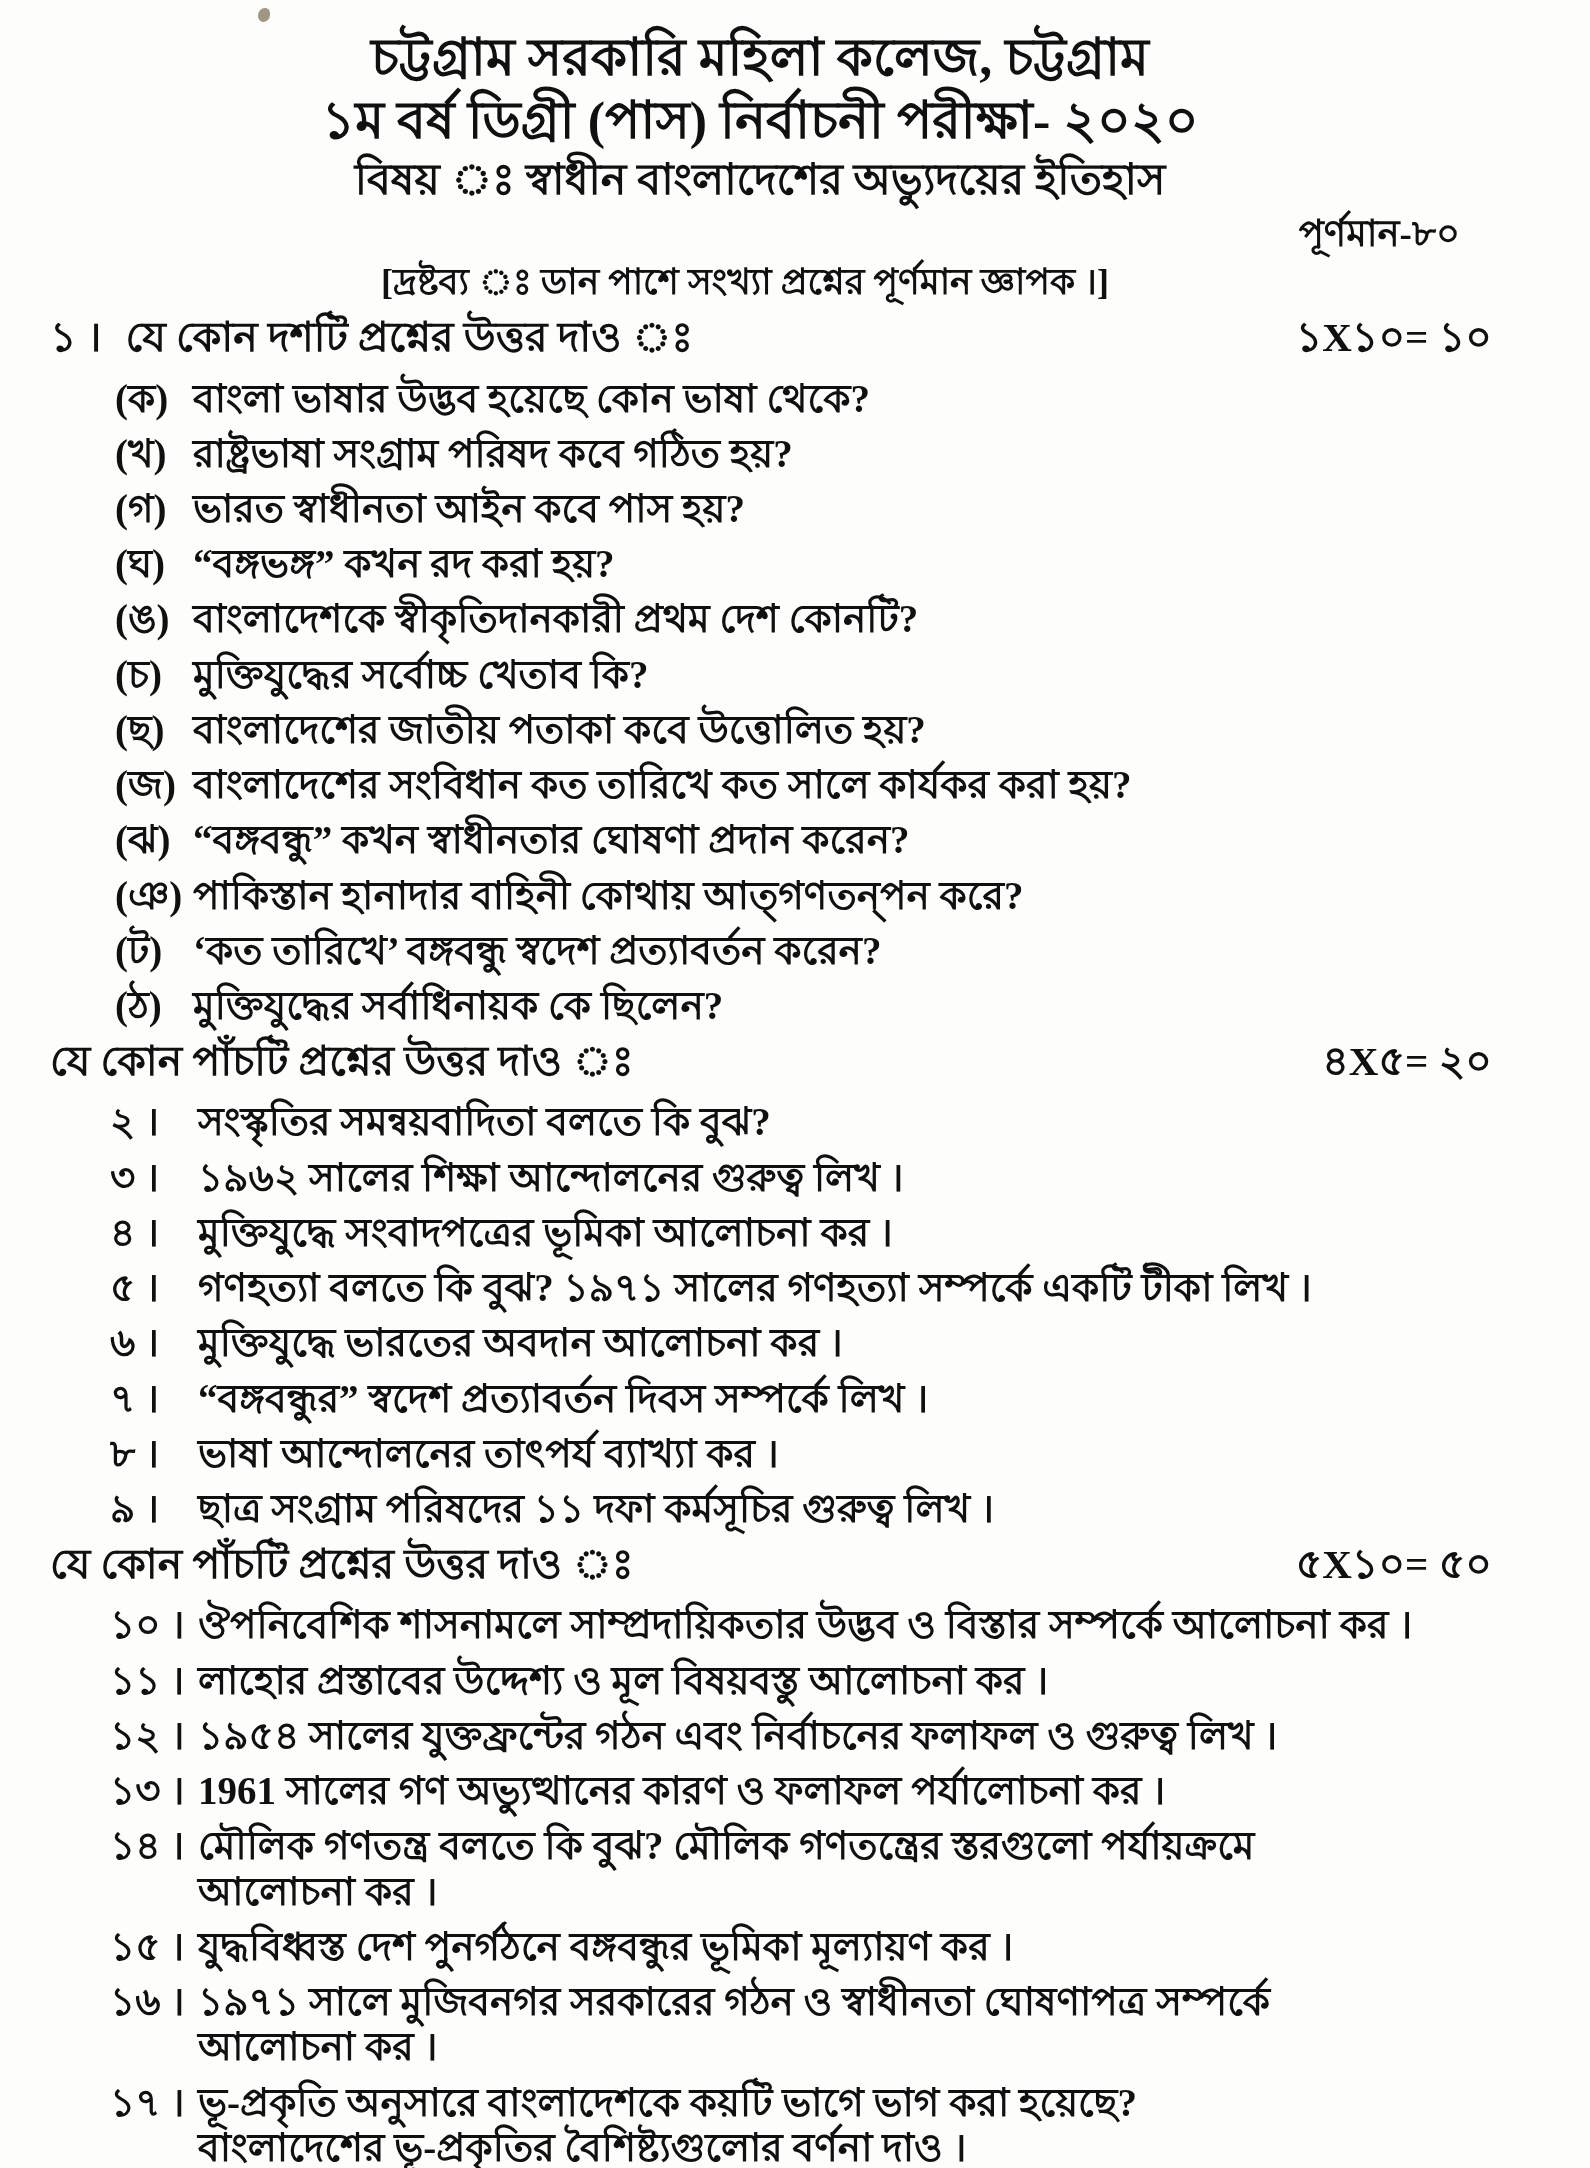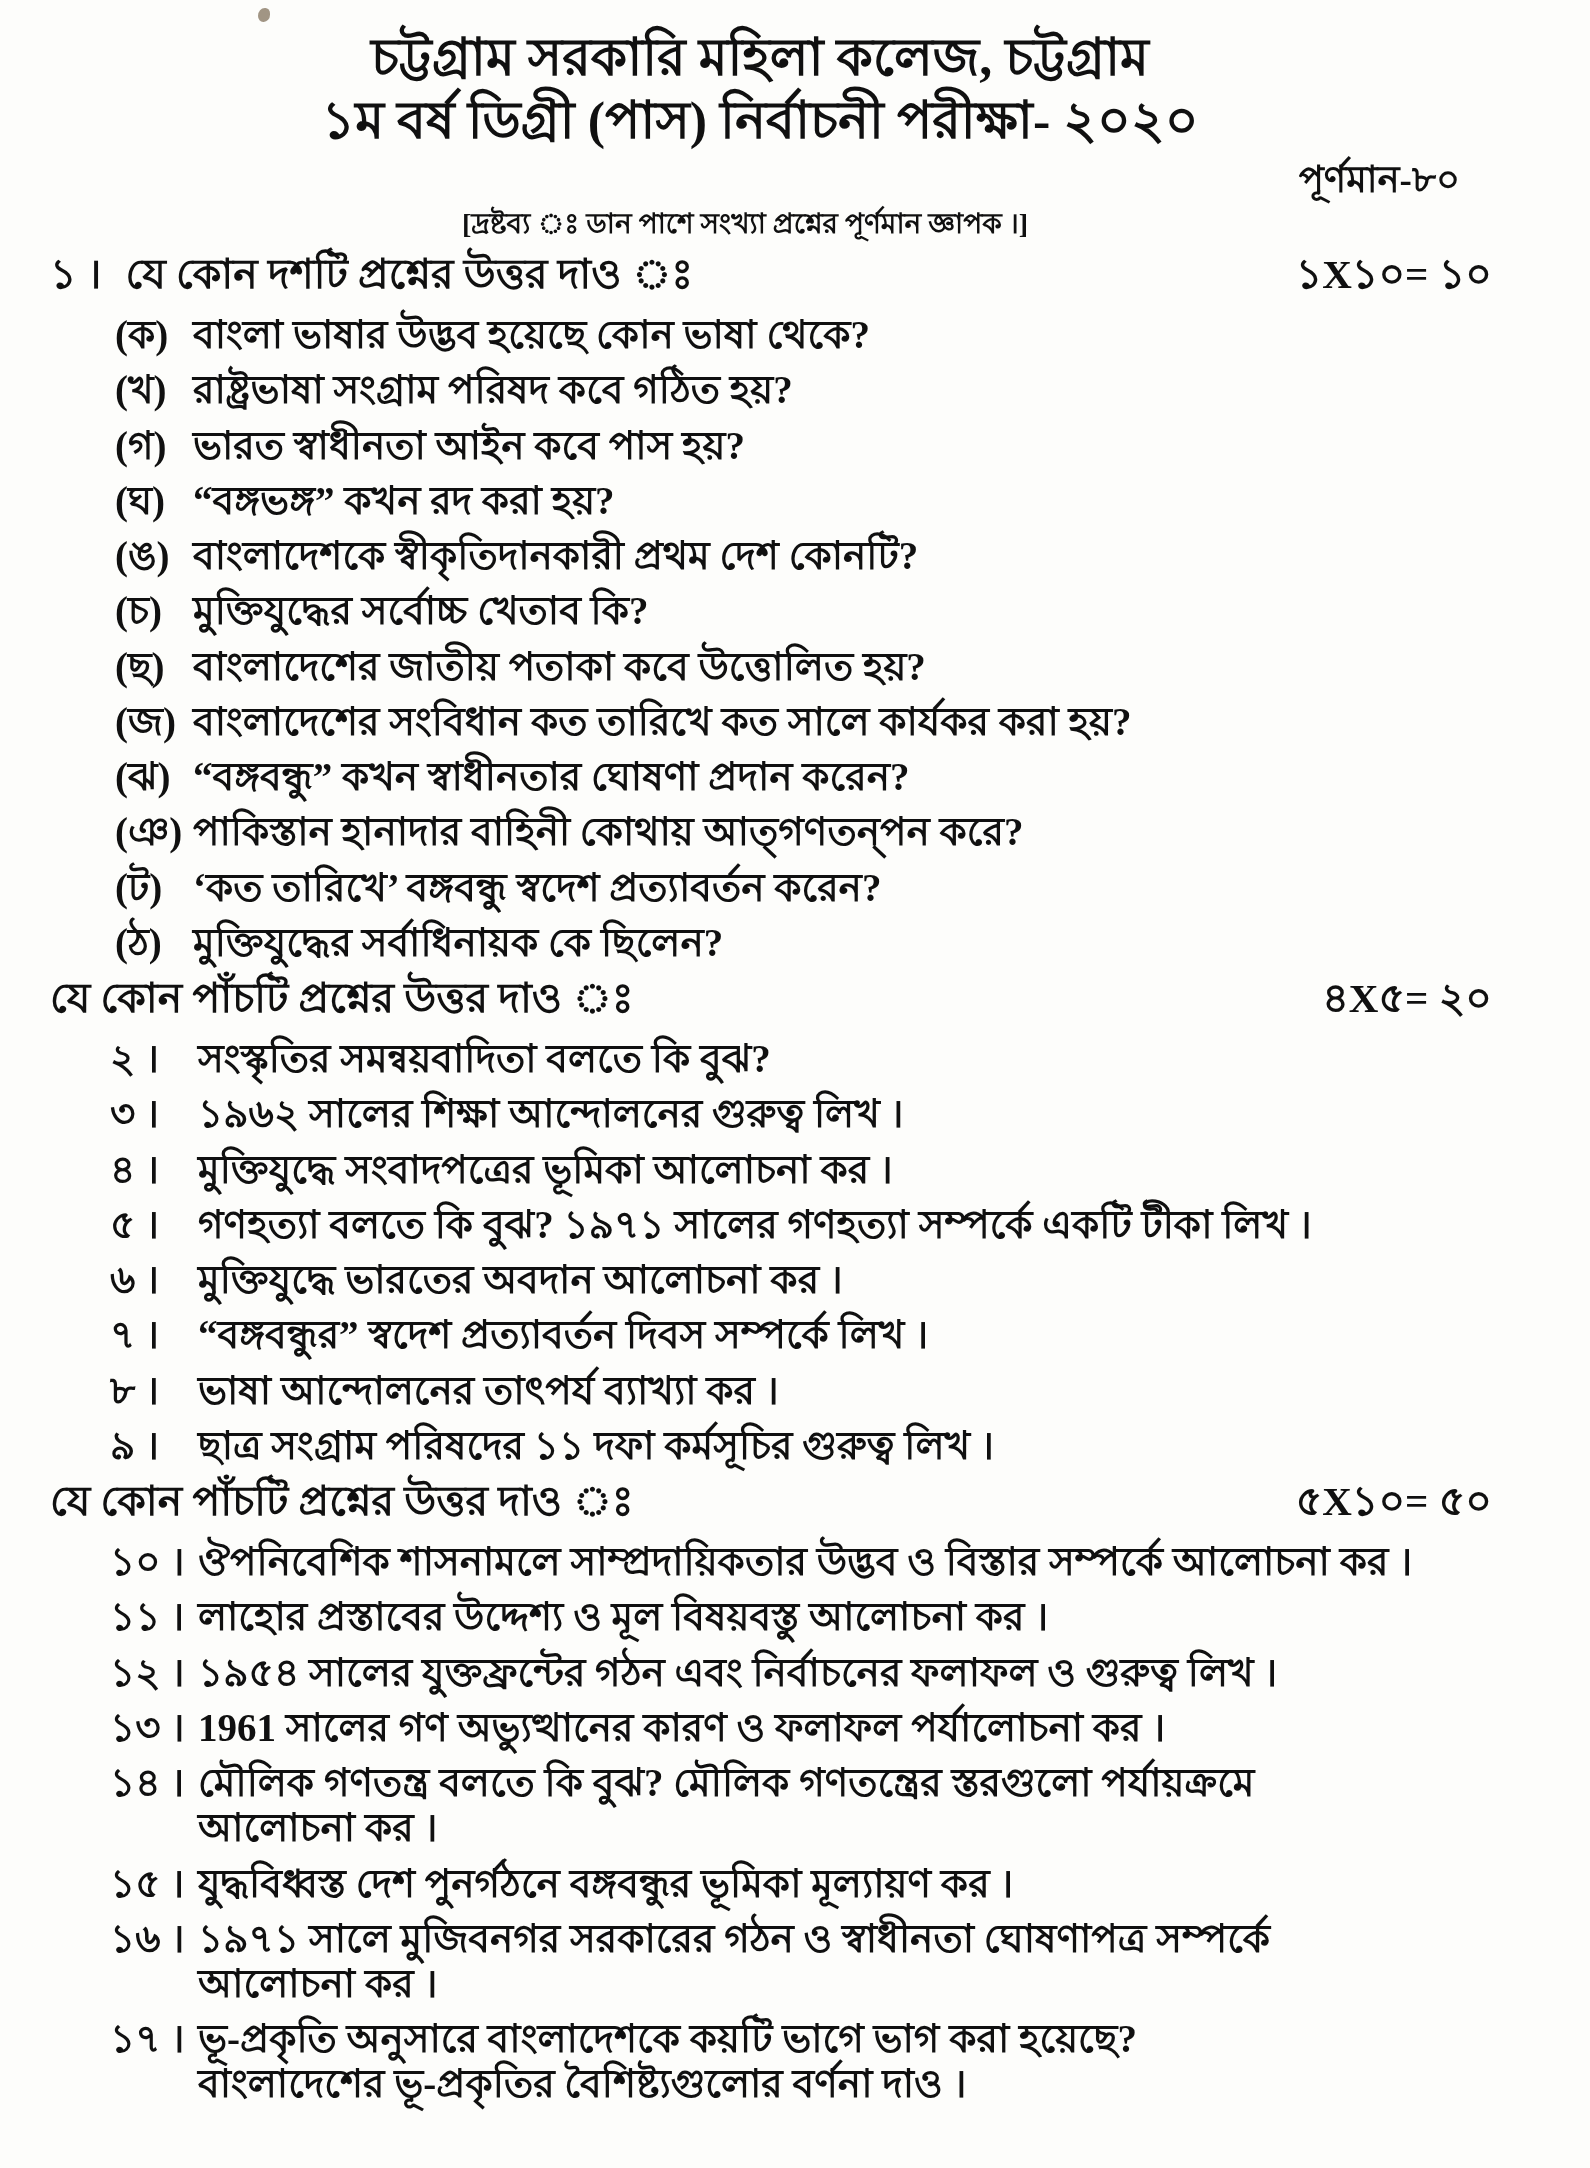--- a/index.html
+++ b/index.html
@@ -53,21 +53,21 @@
   }
   .full-marks-row {
     text-align: right;
     font-size: 37px;
     font-weight: 700;
     margin: 6px 100px 0 0;
     line-height: 1.15;
   }
   .note-row {
     text-align: center;
-    font-size: 28px;
+    font-size: 36px;
     font-weight: 700;
     margin: 6px 120px 10px 0;
     line-height: 1.2;
   }
   .sec-header {
     display: flex;
     align-items: baseline;
     font-size: 41px;
     font-weight: 700;
     line-height: 1.15;
@@ -115,20 +115,21 @@
   .numbered-item .q-cont { display: block; }
 </style>
 </head>
 <body>
 
 <div class="page">
   <div class="speck"></div>
 
   <div class="center hdr-college">চট্টগ্রাম সরকারি মহিলা কলেজ, চট্টগ্রাম</div>
   <div class="center hdr-exam">১ম বর্ষ ডিগ্রী (পাস) নির্বাচনী পরীক্ষা- ২০২০</div>
+  <div class="center hdr-subject">বিষয় ঃ স্বাধীন বাংলাদেশের অভ্যুদয়ের ইতিহাস</div>
 
   <div class="full-marks-row">পূর্ণমান-৮০</div>
   <div class="note-row">[দ্রষ্টব্য ঃ ডান পাশে সংখ্যা প্রশ্নের পূর্ণমান জ্ঞাপক ।]</div>
 
   <div class="sec-header">
     <span class="sec-num">১ ।</span>
     <span class="sec-title">যে কোন দশটি প্রশ্নের উত্তর দাও ঃ</span>
     <span class="sec-marks">১X১০= ১০</span>
   </div>
   <div class="lettered-list">

